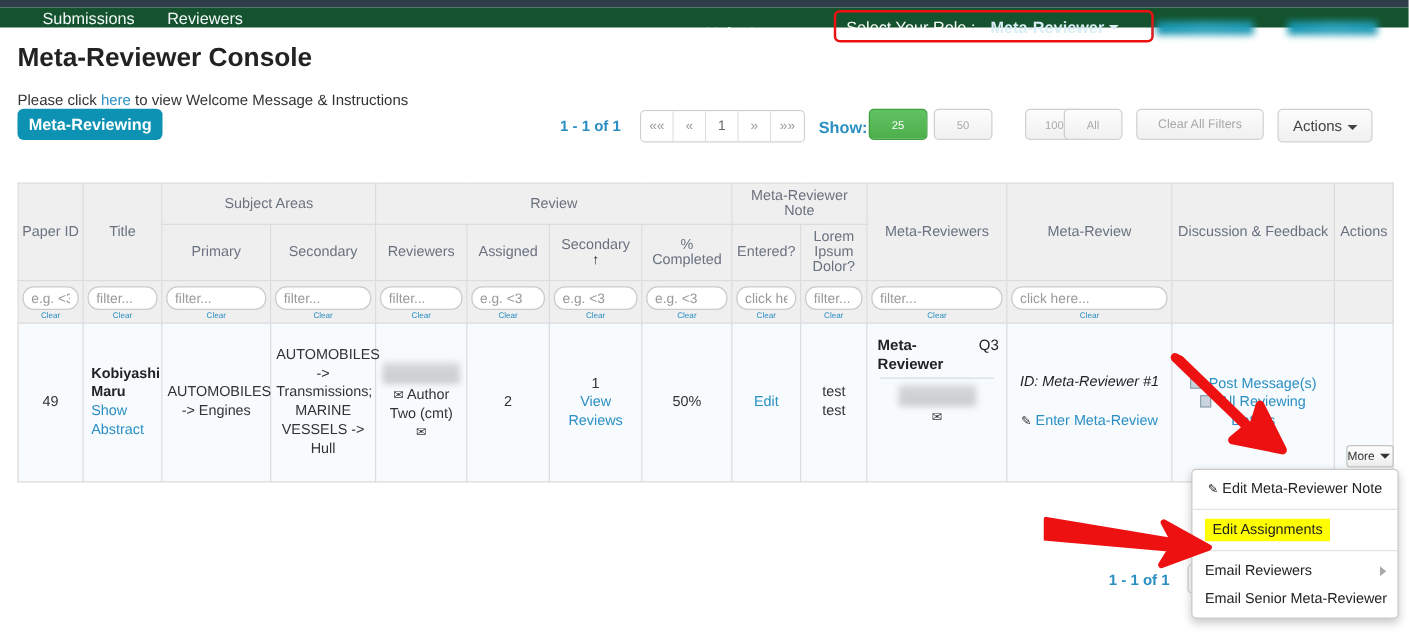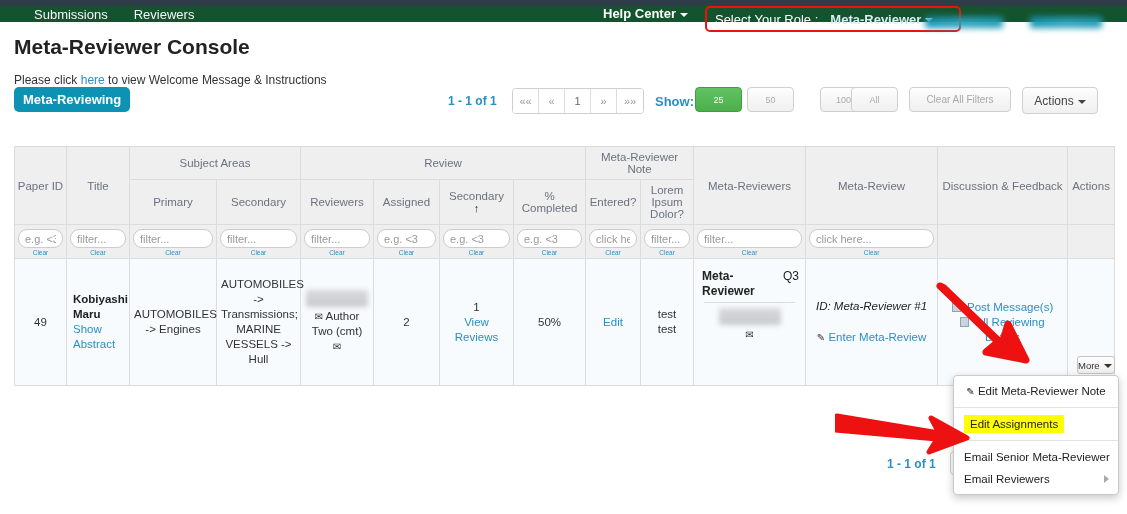--- a/index.html
+++ b/index.html
@@ -21,21 +21,21 @@
     display:flex; align-items:center;
     position:relative;
   }
   .nav-left { display:flex; align-items:center; padding-left:34px; gap:26px; }
   .nav-link {
     color:#f2f8fa; font-size:13px; text-decoration:none;
     cursor:pointer; white-space:nowrap;
   }
   .nav-right {
     position:absolute; left:565px; top:0; height:28px;
-    display:flex; align-items:flex-start; gap:0;margin-left:38px;
+    display:flex; align-items:flex-end; gap:0;
   }
   .help-center { color:#fff; font-size:13px; font-weight:bold; cursor:pointer; white-space:nowrap; }
   .caret-down {
     display:inline-block; width:0; height:0;
     border-left:4px solid transparent; border-right:4px solid transparent;
     border-top:4px solid currentColor; vertical-align:middle;
     margin-left:4px;
   }
   .role-box {
     margin-left:17px;
@@ -432,25 +432,25 @@
 <div class="menu">
   <div class="menu-item" style="text-align:center">
     <span class="ic">✎</span>
     <span>Edit Meta-Reviewer Note</span>
   </div>
   <div class="menu-sep"></div>
   <div style="padding:2px 0;">
     <span class="menu-item hl">Edit Assignments</span>
   </div>
   <div class="menu-sep"></div>
-  <div class="menu-item">Email Senior Meta-Reviewer</div>
   <div class="menu-item">
     <span>Email Reviewers</span>
     <i class="submenu-arrow"></i>
   </div>
+  <div class="menu-item">Email Senior Meta-Reviewer</div>
 </div>
 
 <div class="bottom-pager"></div>
 <div class="bottom-count">1 - 1 of 1</div>
 
 <svg class="arrow-svg" style="left:930px;top:282px;" width="120" height="90" viewBox="0 0 120 90">
   <polygon points="14,6 72,62 78,42 96,78 56,70 68,60 10,4" fill="#ee1111" stroke="#ee1111" stroke-width="7" stroke-linejoin="round"></polygon>
 </svg>
 <svg class="arrow-svg" style="left:835px;top:408px;" width="140" height="48" viewBox="0 0 140 48">
   <polygon points="2,8 104,25 96,10 132,30 94,44 102,31 0,22" fill="#ee1111" stroke="#ee1111" stroke-width="5" stroke-linejoin="round"></polygon>

